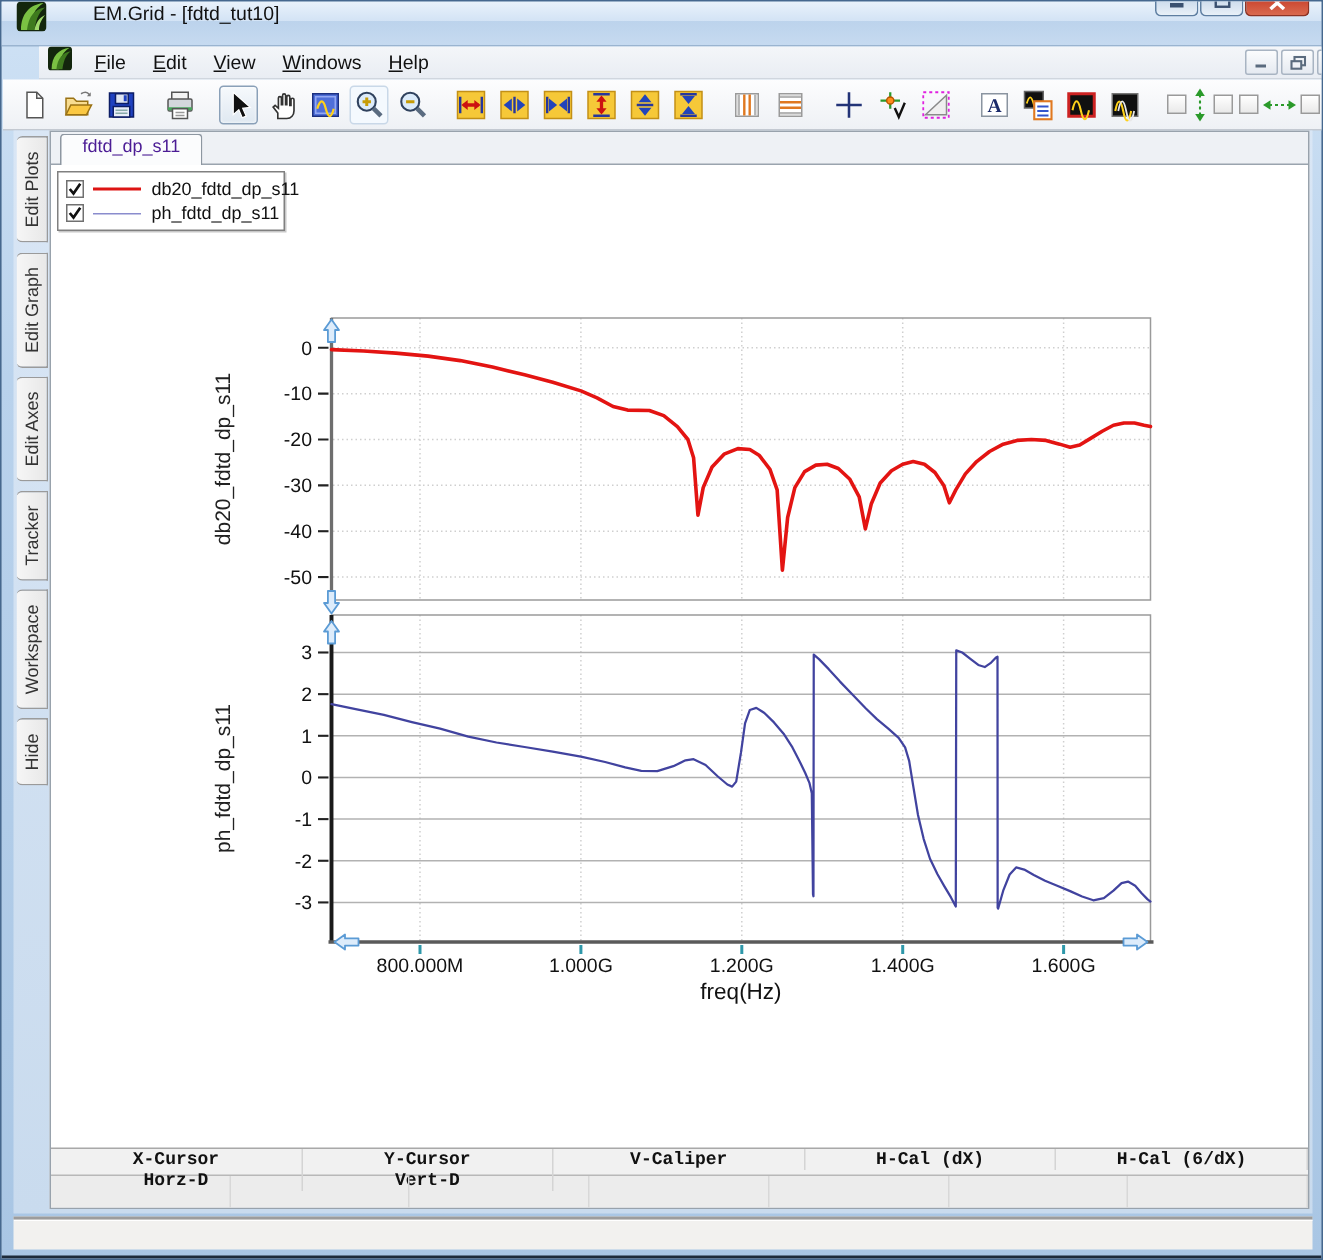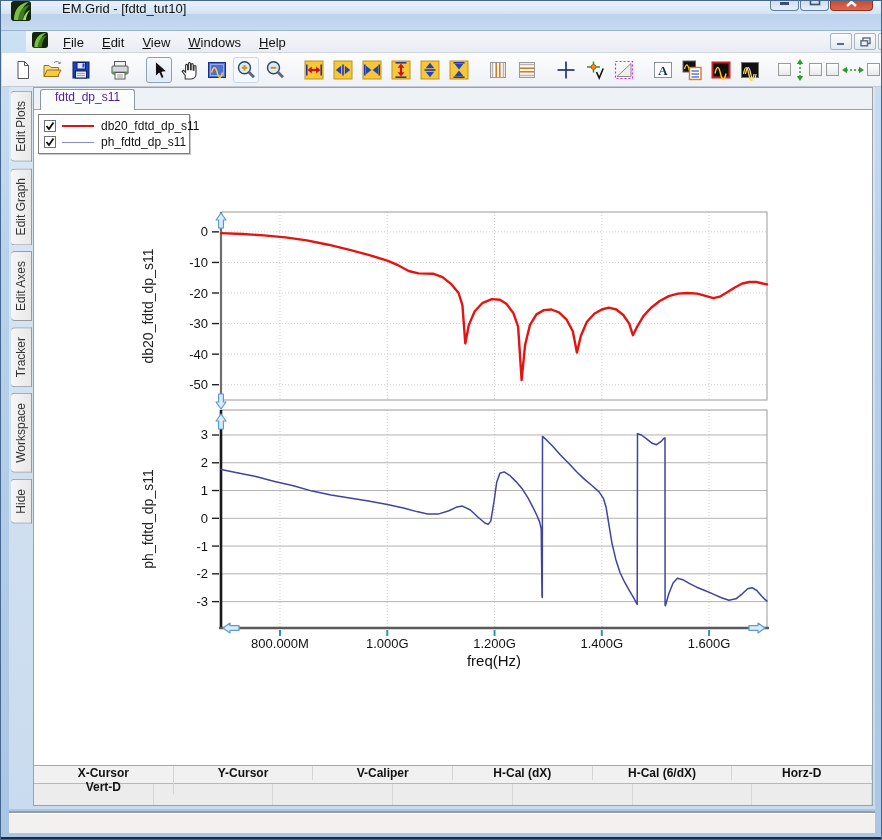--- a/index.html
+++ b/index.html
@@ -51,21 +51,21 @@
   .leg-row{display:flex;align-items:center;height:16px;}
   .leg-cb{width:12px;height:12px;border:1px solid #707070;background:#fff;margin-right:6px;display:flex;align-items:center;justify-content:center;flex:0 0 auto;}
   .leg-line{width:32px;height:0;margin-right:7px;flex:0 0 auto;}
   .leg-label{font-size:12px;color:#111;white-space:nowrap;}
   #chart{position:absolute;left:103px;top:80px;}
   .ytick,.xtick{font-size:13px;fill:#111;font-family:"Liberation Sans",sans-serif;}
   .ylab{font-size:14px;fill:#222;font-family:"Liberation Sans",sans-serif;}
   .xlab{font-size:15px;fill:#111;font-family:"Liberation Sans",sans-serif;}
   
   .tracker{position:absolute;left:0;bottom:0;width:100%;height:40px;border-top:1px solid #a8a8a8;}
-  .trk-head{display:grid;grid-template-columns:repeat(6,1fr);height:18px;background:#f1f1f1;border-bottom:1px solid #b8b8b8;}
+  .trk-head{display:grid;grid-template-columns:repeat(5,1fr);height:18px;background:#f1f1f1;border-bottom:1px solid #b8b8b8;font-family:Liberation Mono, monospace;}
   .trk-head div{font-size:12px;font-weight:600;color:#111;display:flex;align-items:center;justify-content:center;border-right:1px solid #d4d4d4;}
   .trk-cells{display:grid;grid-template-columns:repeat(7,1fr);height:21px;background:#ececec;}
   .trk-cells div{border-right:1px solid #d8d8d8;}
   
   .statusbar{position:absolute;left:8px;top:810px;width:866px;height:22px;background:#f2f1ef;
     border-top:2px solid #9c9c9c;box-shadow:inset 0 1px 0 #fff;}
   .bottomline{position:absolute;left:0;bottom:0;width:100%;height:2px;background:#1d2b3a;}
 </style>
 </head>
 <body>

